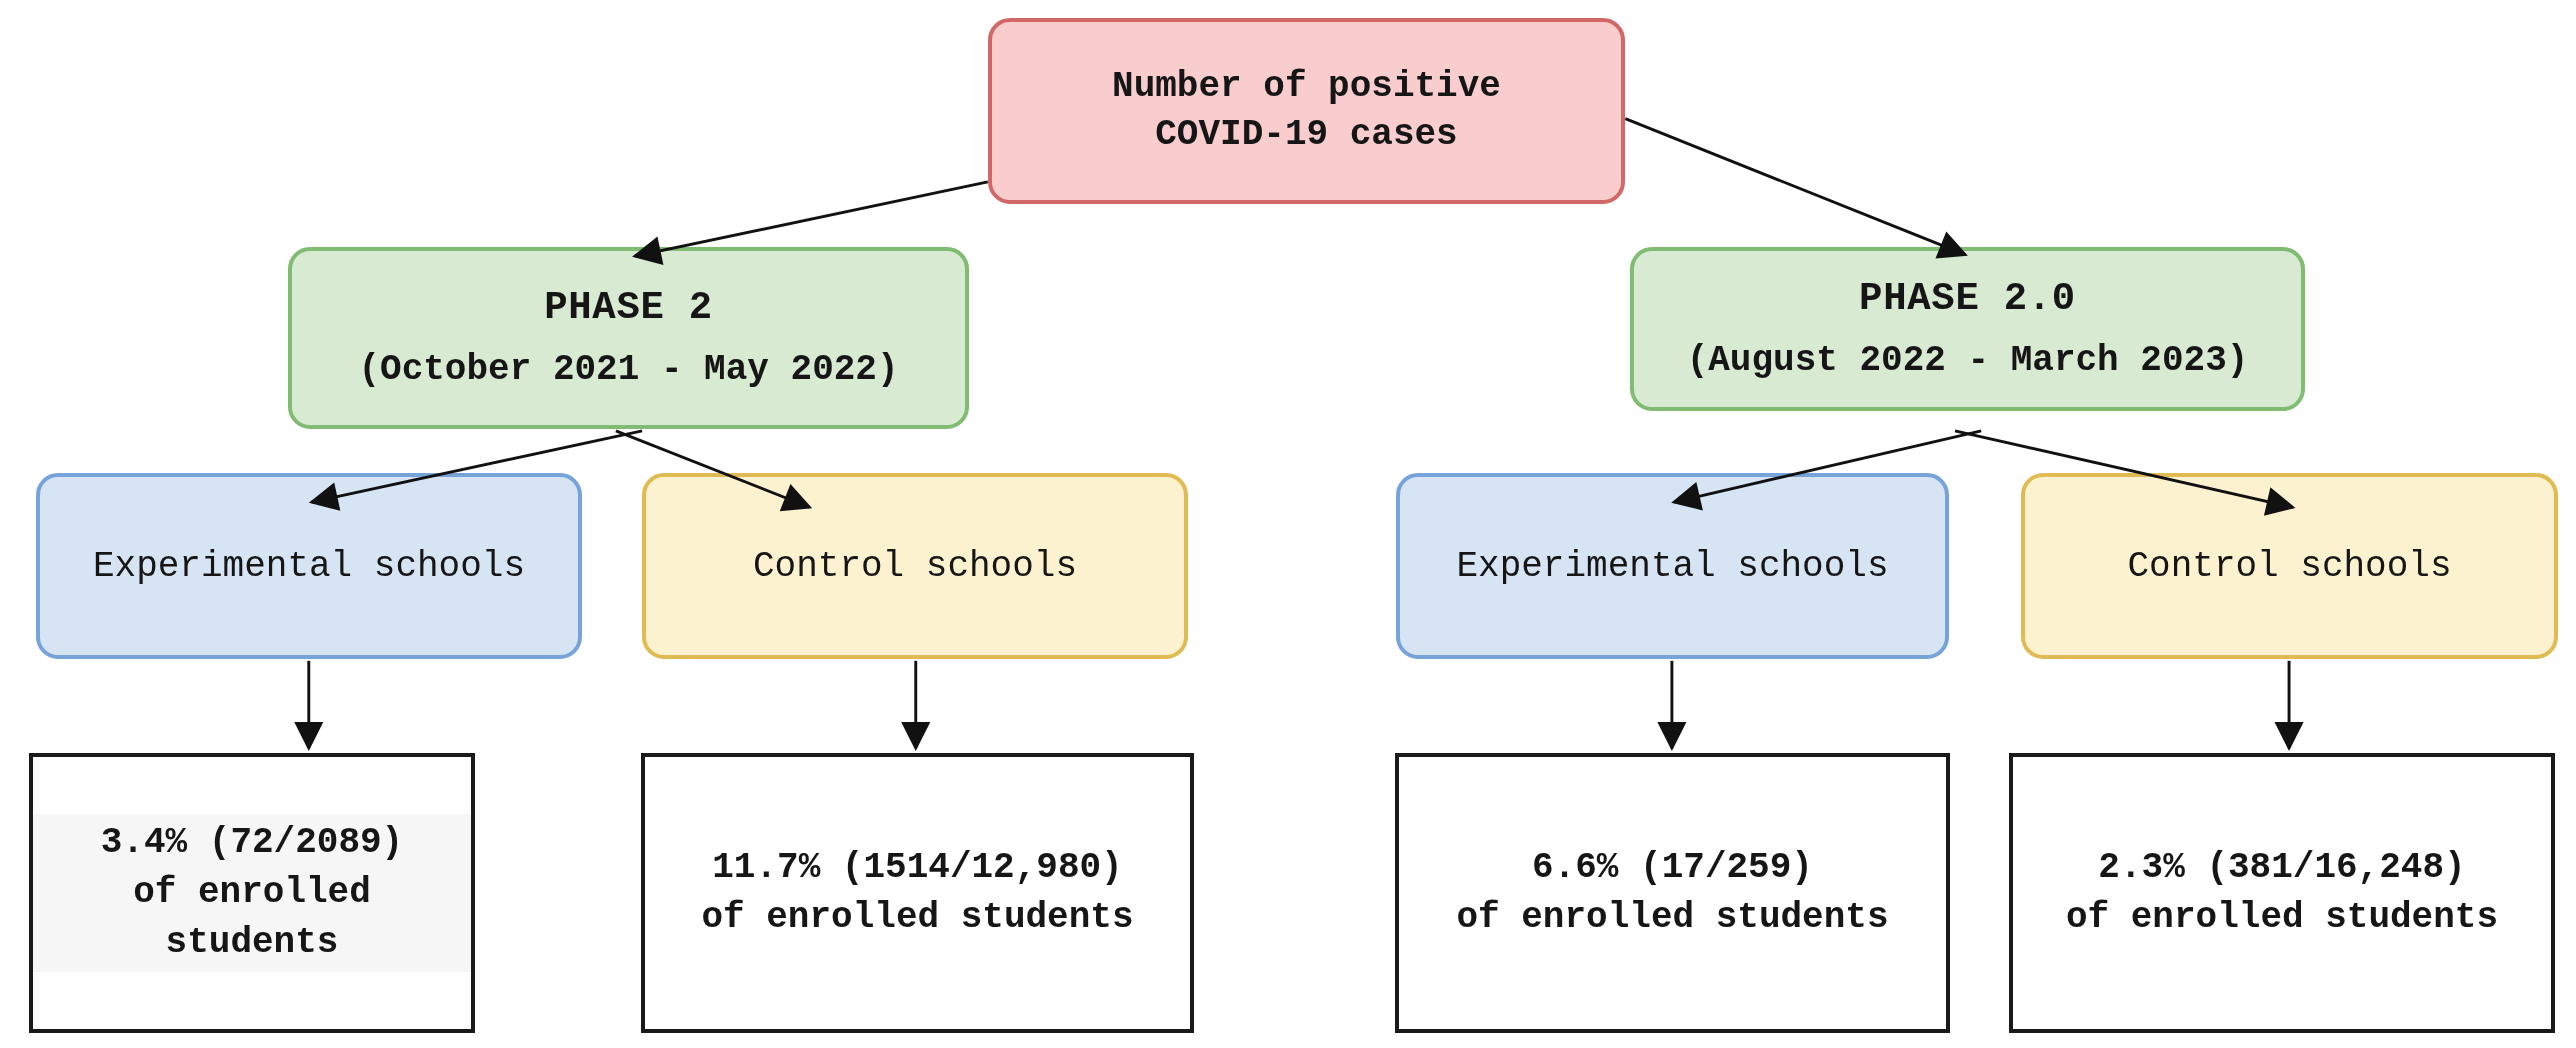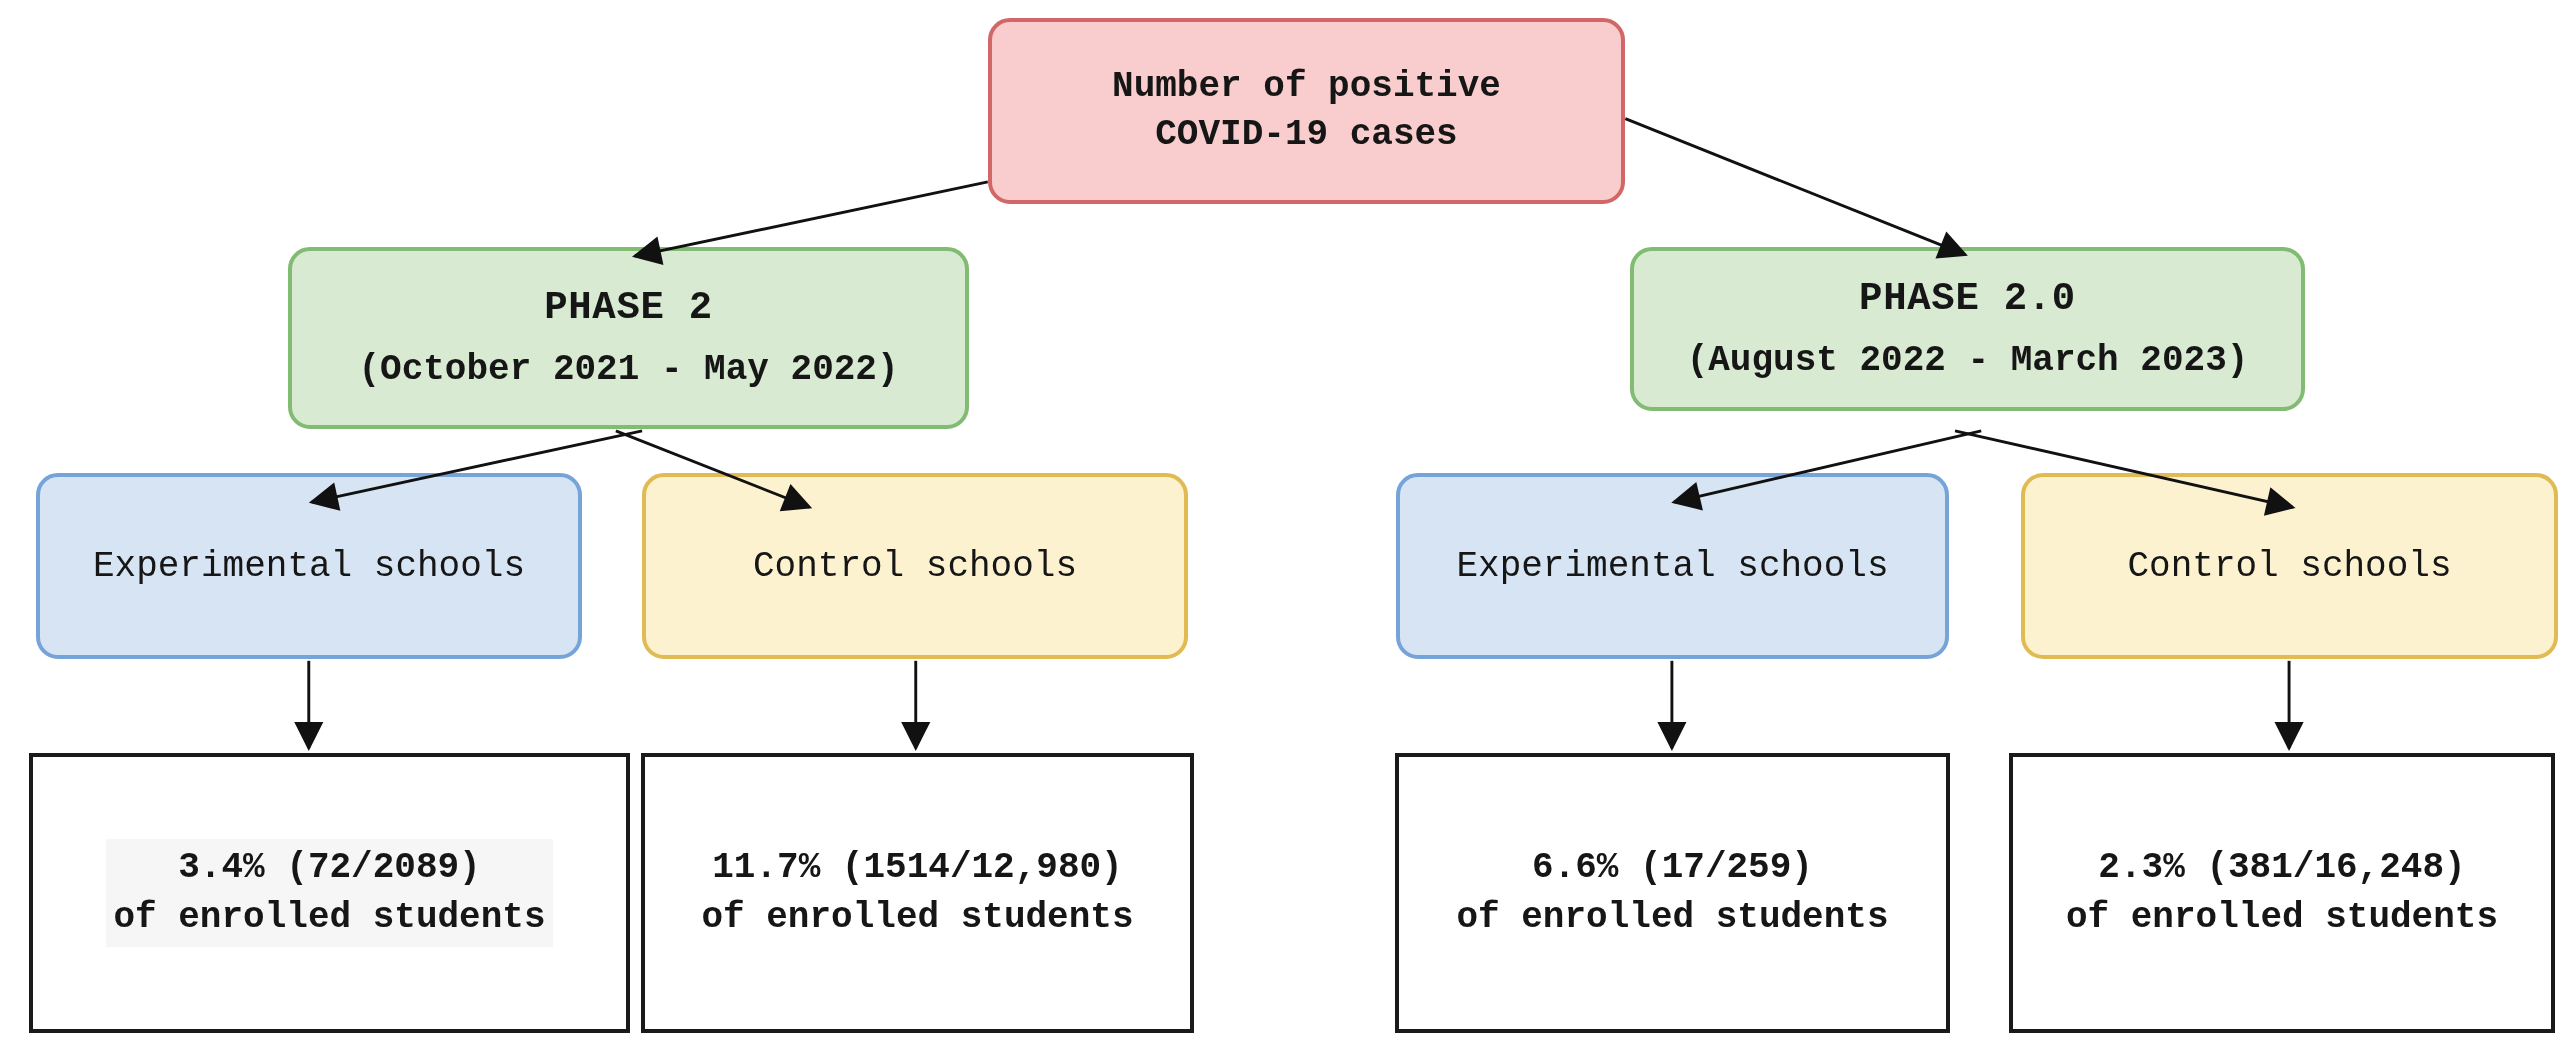--- a/index.html
+++ b/index.html
@@ -85,21 +85,21 @@
   </div>
 
   <div class="node rounded exp-node" style="left:1396px;top:473px;width:553px;height:186px;">
     <div class="group-label">Experimental schools</div>
   </div>
 
   <div class="node rounded ctrl-node" style="left:2021px;top:473px;width:537px;height:186px;">
     <div class="group-label">Control schools</div>
   </div>
 
-  <div class="node result-node" style="left:29px;top:753px;width:601px;height:280px;">
+  <div class="node result-node" style="left:29px;top:753px;width:446px;height:280px;">
     <div class="result-text hl">
       <div>3.4% (72/2089)</div>
       <div>of enrolled students</div>
     </div>
   </div>
 
   <div class="node result-node" style="left:641px;top:753px;width:553px;height:280px;">
     <div class="result-text">
       <div>11.7% (1514/12,980)</div>
       <div>of enrolled students</div>

